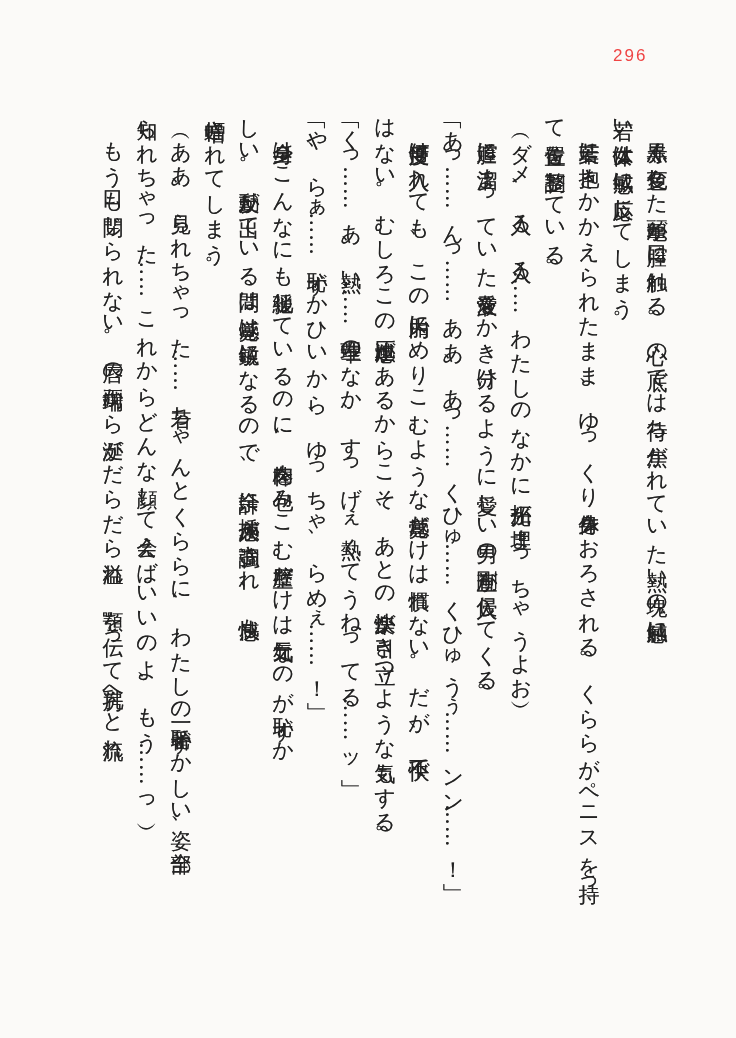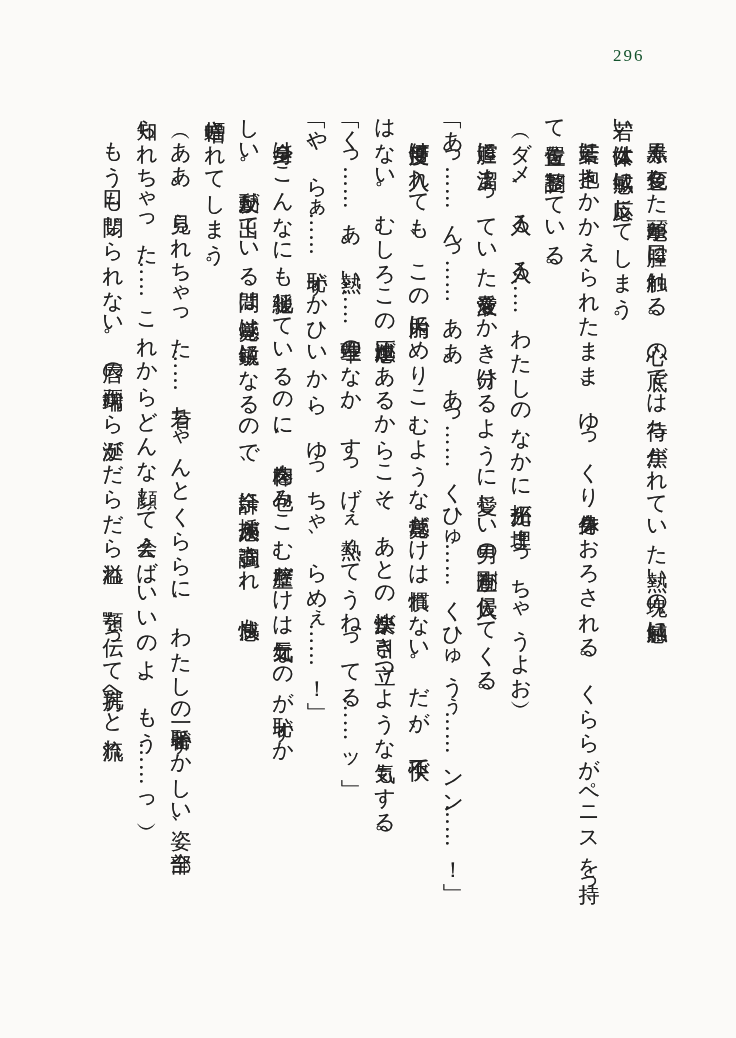--- a/index.html
+++ b/index.html
@@ -15,22 +15,22 @@
     background: #fbfaf8;
     overflow: hidden;
     font-family: "DejaVu Serif", "Liberation Serif", serif;
   }
   .page-number {
     position: absolute;
     left: 613px;
     top: 46px;
     font-size: 17px;
     letter-spacing: 2px;
-    color: #14532d;
-    font-family: Liberation Serif, serif;
+    color: #ef4444;
+    font-family: Liberation Sans, sans-serif;
   }
   .text-block {
     position: absolute;
     top: 104px;
     right: 62px;
     height: 856px;
     writing-mode: vertical-rl;
     text-orientation: mixed;
     font-size: 21px;
     letter-spacing: 0.8px;

